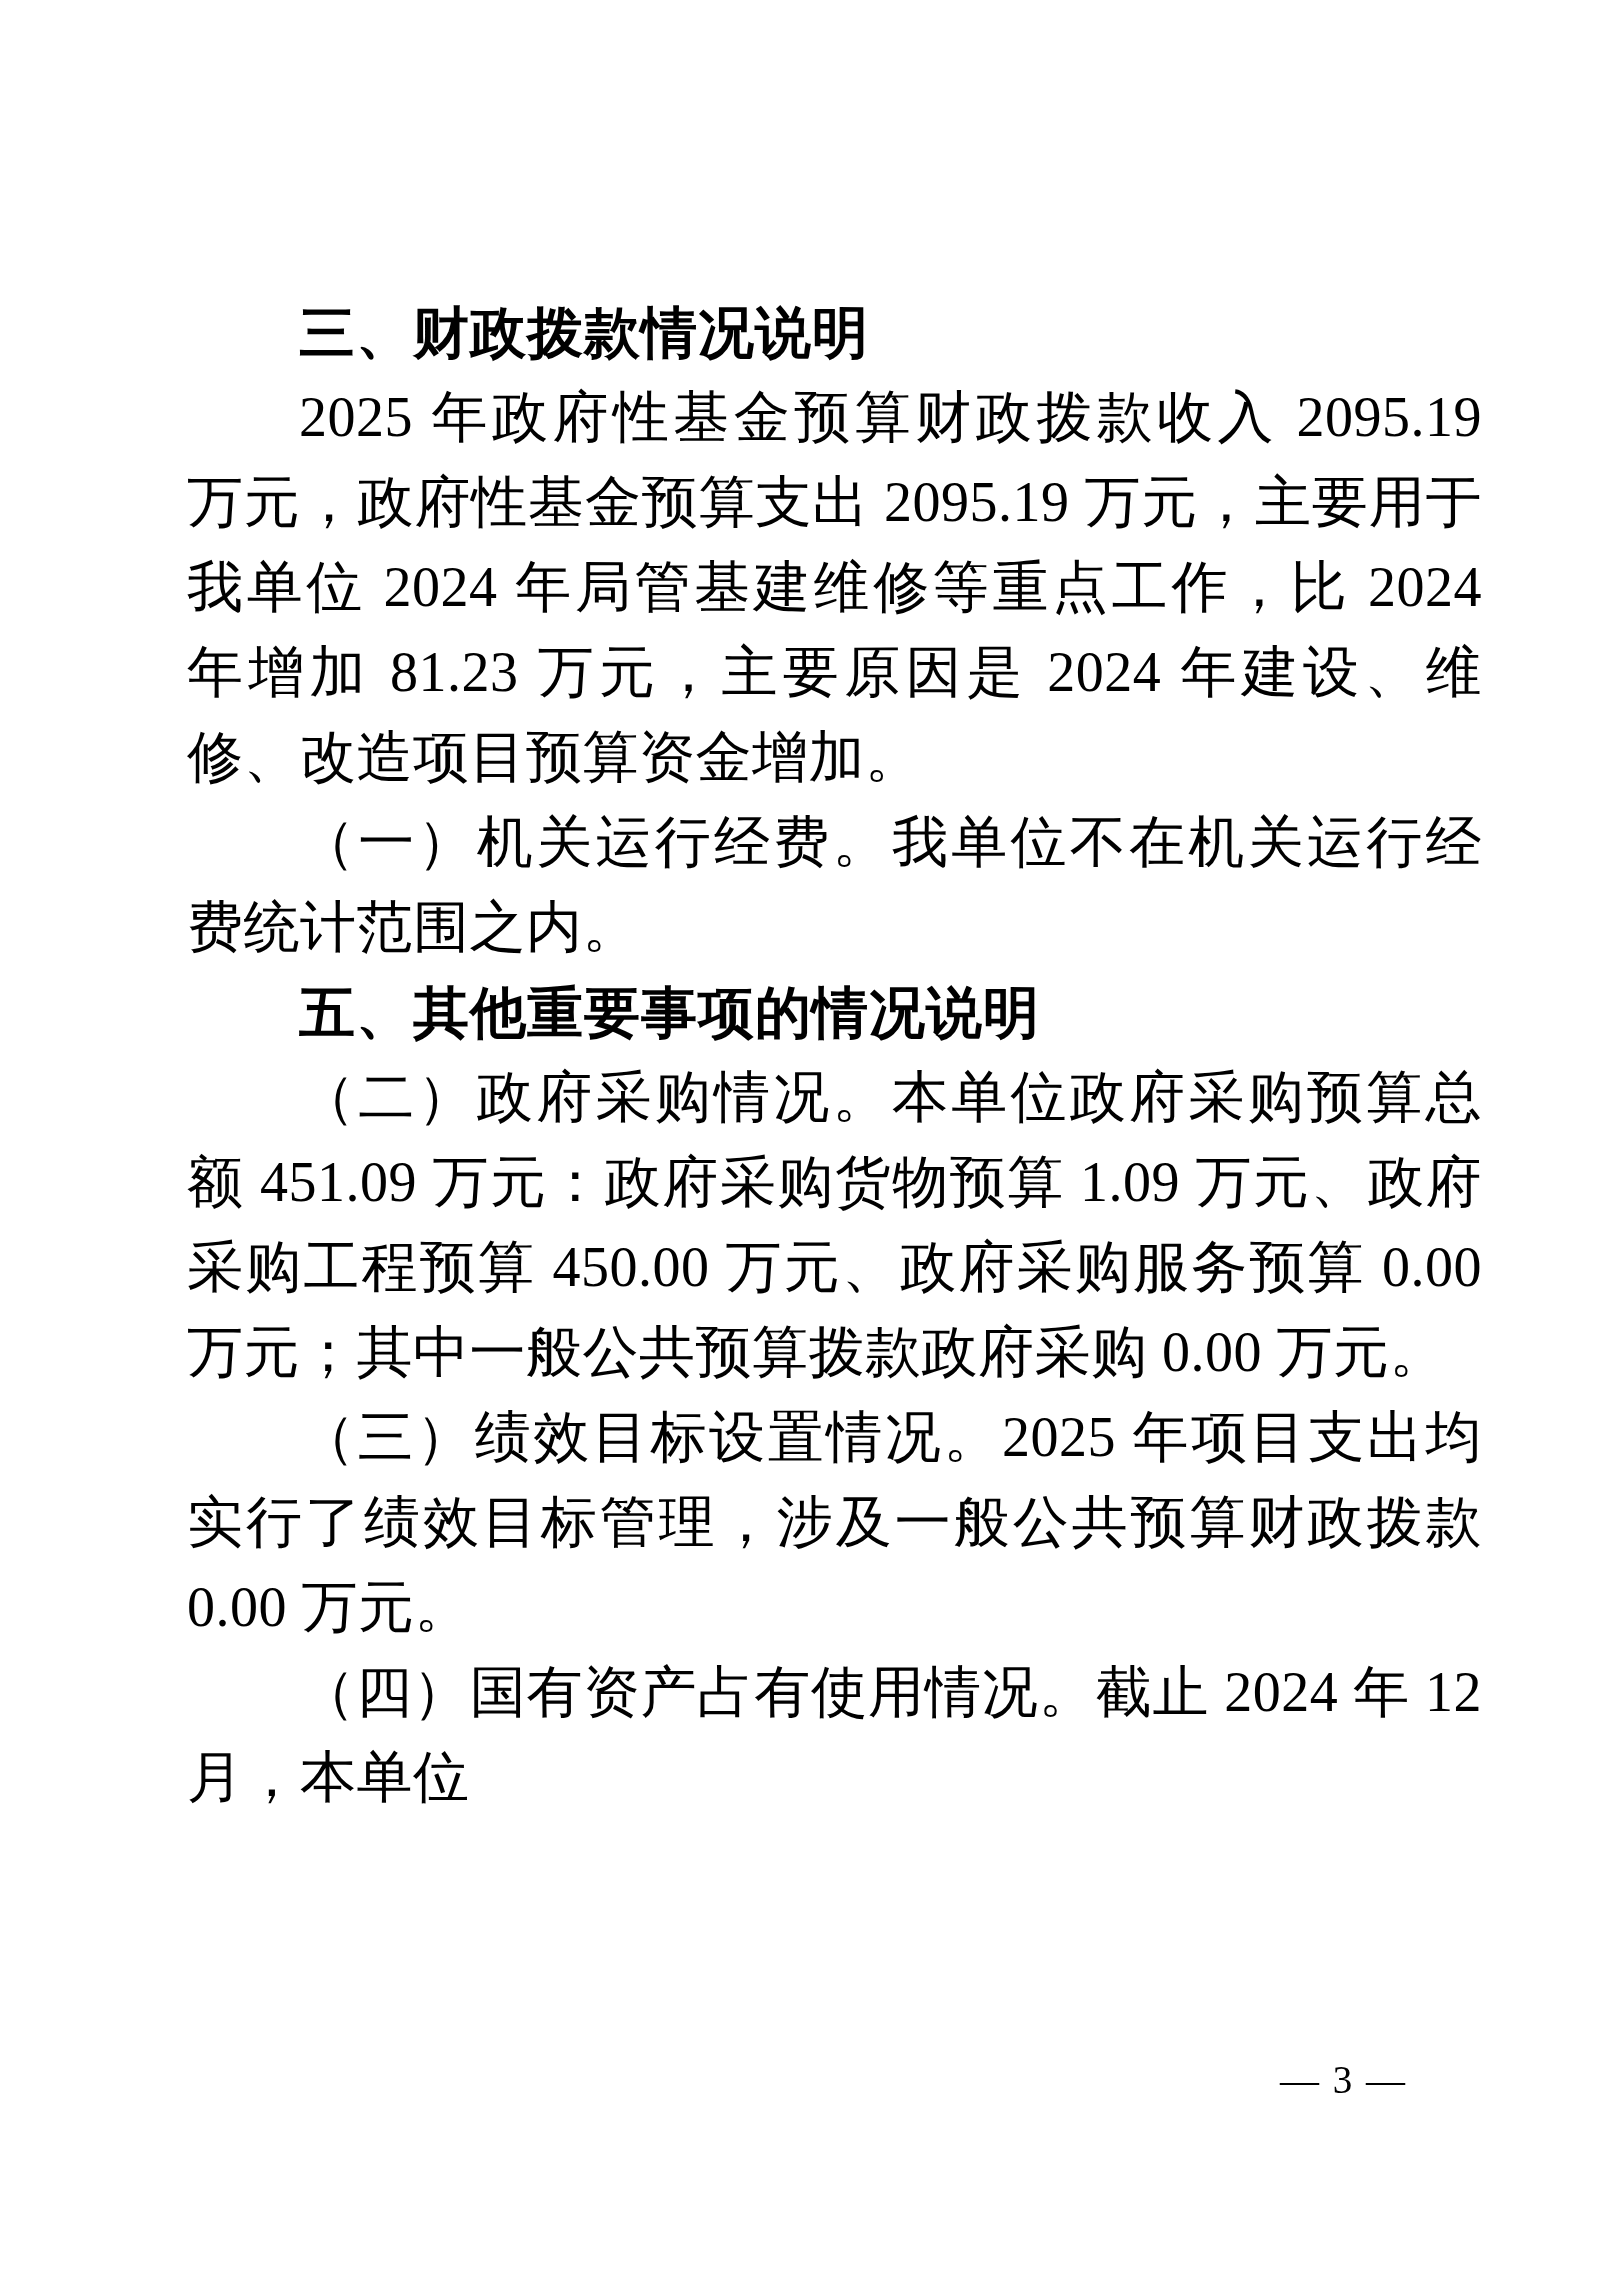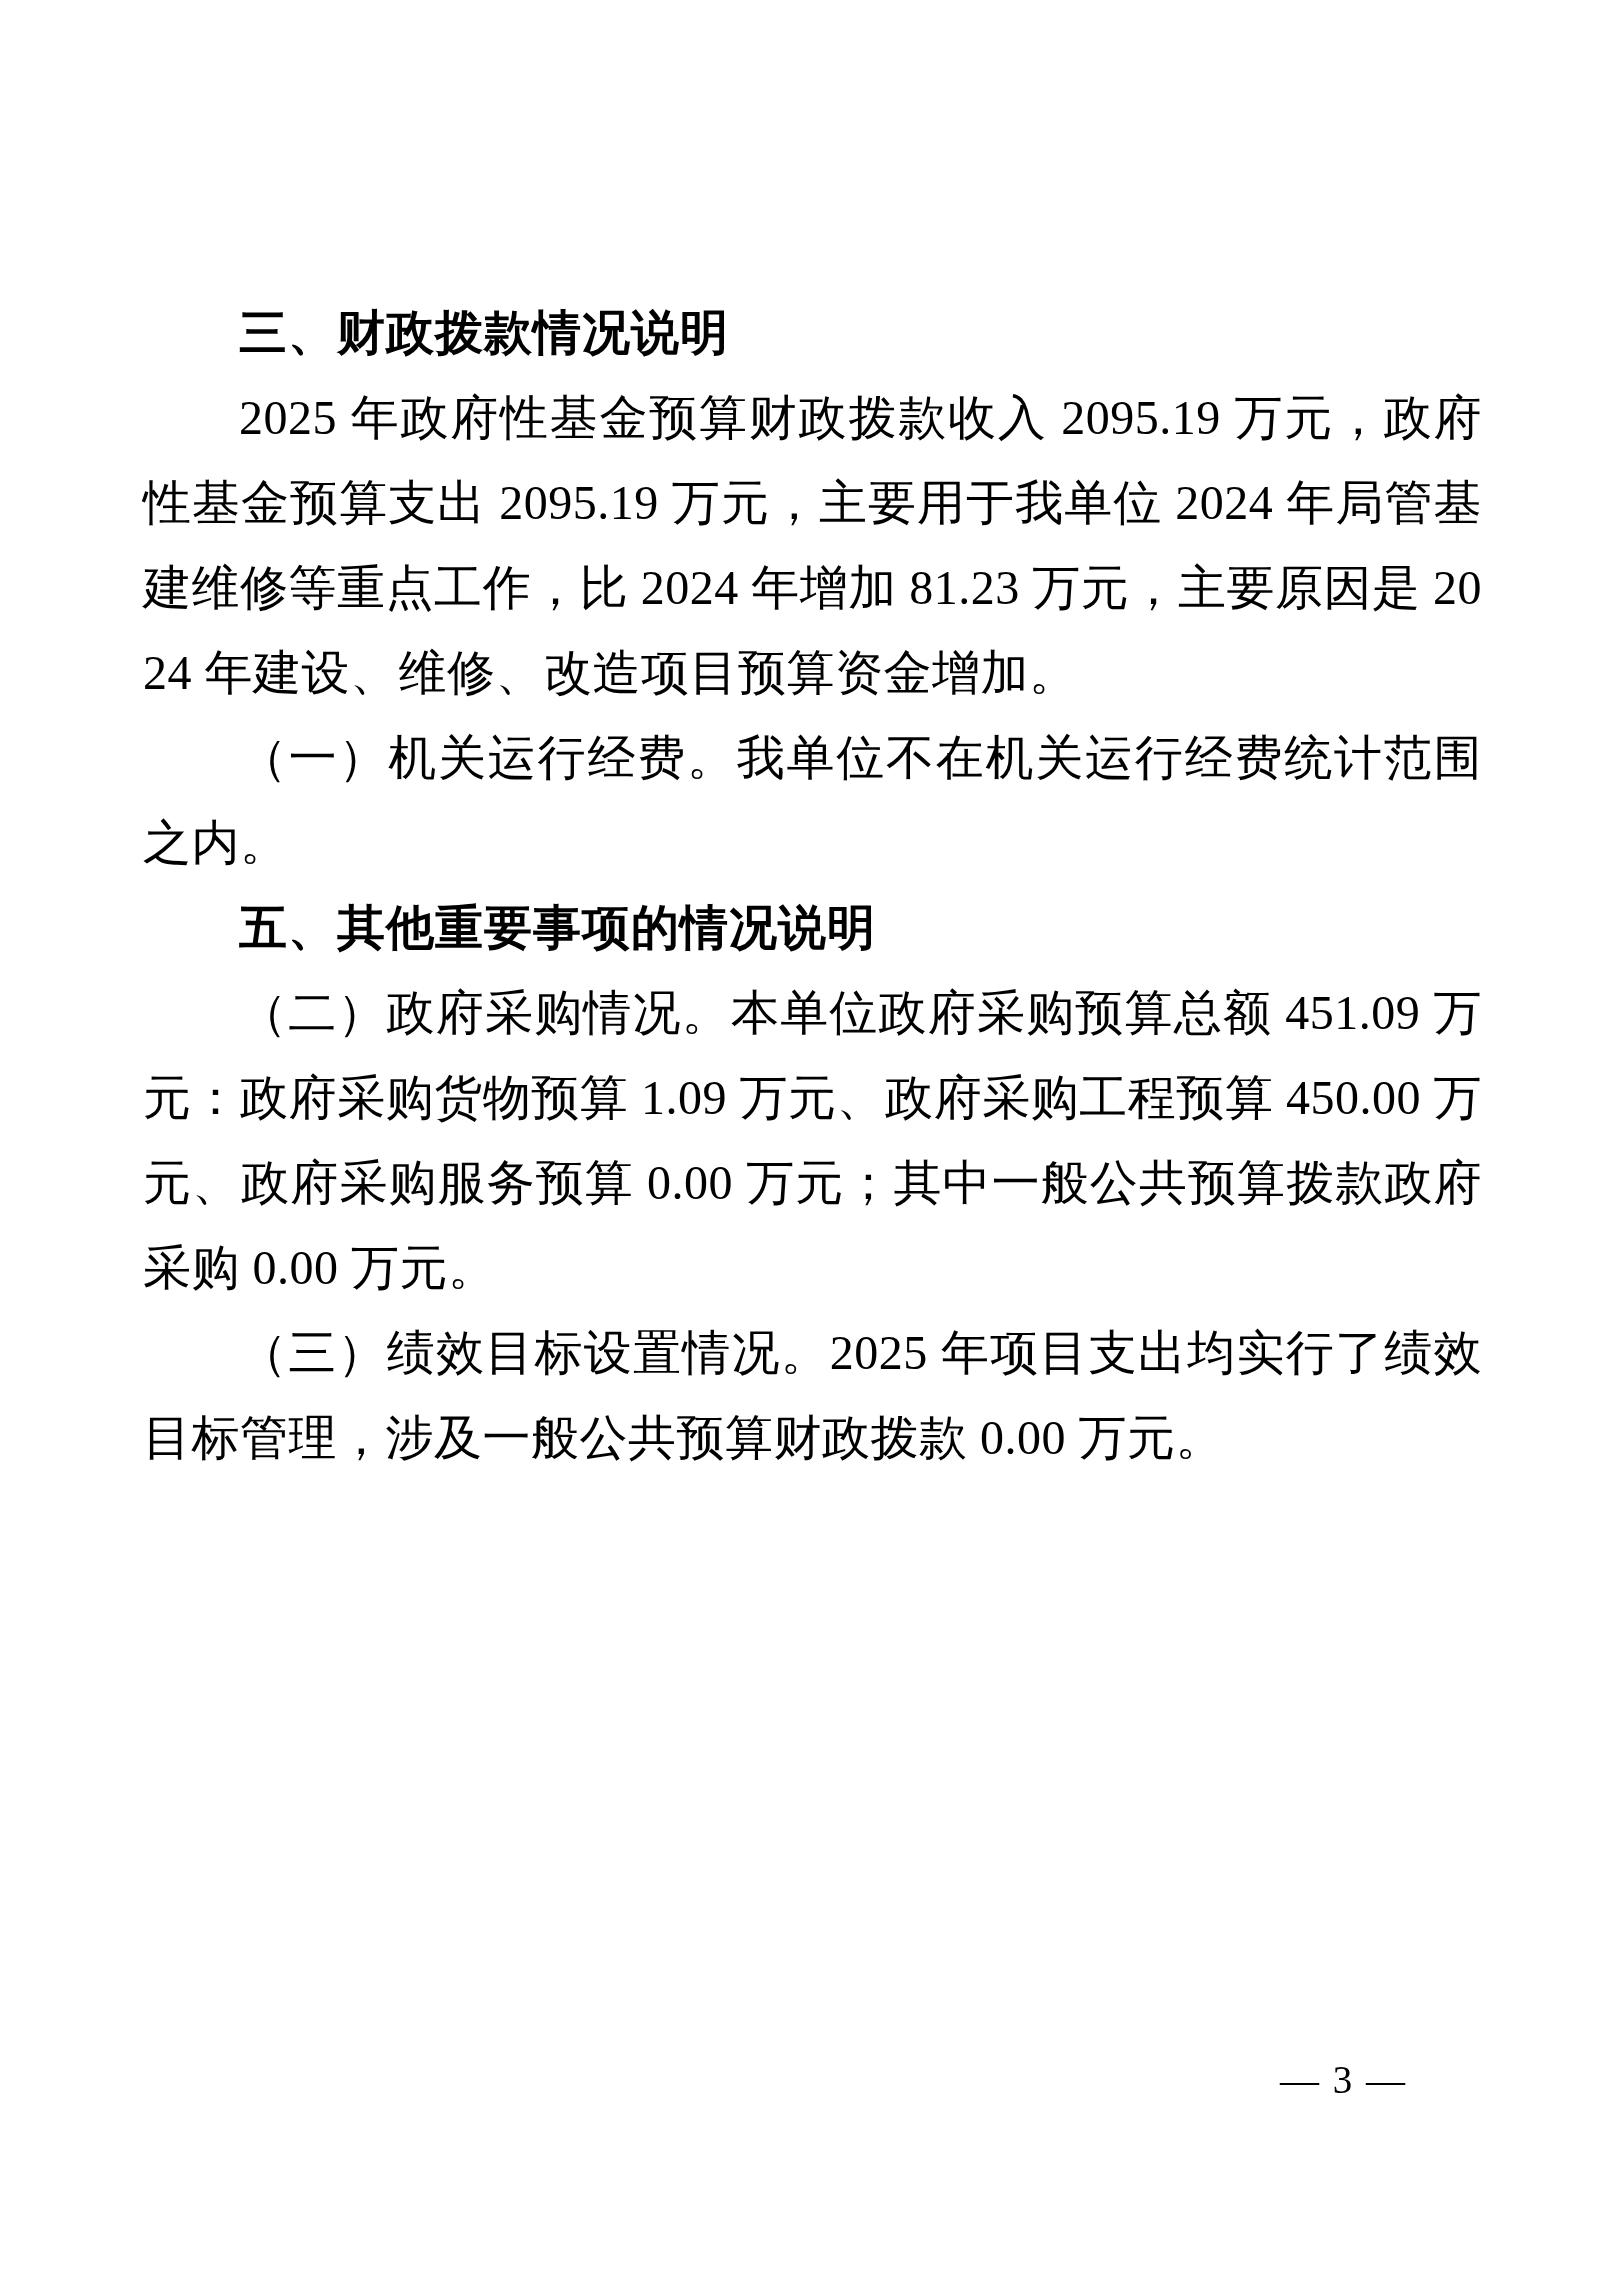--- a/index.html
+++ b/index.html
@@ -16,27 +16,28 @@
     font-family: "Liberation Serif", "DejaVu Serif", serif;
     overflow: hidden;
   }
   .content {
     position: absolute;
     left: 143px;
     top: 290px;
     width: 1339px;
   }
   .block {
-    font-size: 48px;
+    font-size: 56px;
     line-height: 85px;
     text-align: justify;
     text-justify: inter-ideograph;
     text-indent: 2em;
     letter-spacing: 0.5px;
     word-break: break-all;
+    margin-left: 44px;
   }
   .block.heading {
     font-family: "Liberation Sans", "DejaVu Sans", sans-serif;
     font-weight: 700;
     text-align: left;
     letter-spacing: 1px;
   }
   .page-footer {
     position: absolute;
     top: 2054px;
@@ -62,19 +63,20 @@
 
 
     <div class="block">（一）机关运行经费。我单位不在机关运行经费统计范围之内。</div>
 
     <div class="block heading">五、其他重要事项的情况说明</div>
 
     <div class="block">（二）政府采购情况。本单位政府采购预算总额 451.09 万元：政府采购货物预算 1.09 万元、政府采购工程预算 450.00 万元、政府采购服务预算 0.00 万元；其中一般公共预算拨款政府采购 0.00 万元。</div>
 
     <div class="block">（三）绩效目标设置情况。2025 年项目支出均实行了绩效目标管理，涉及一般公共预算财政拨款 0.00 万元。</div>
 
+    <div class="block">（四）国有资产占有使用情况。截止 2024 年 12 月，本单位</div>
 
   </div>
 
   <div class="page-footer">— 3 —</div>
 
 </div>
 
 
 </body></html>

